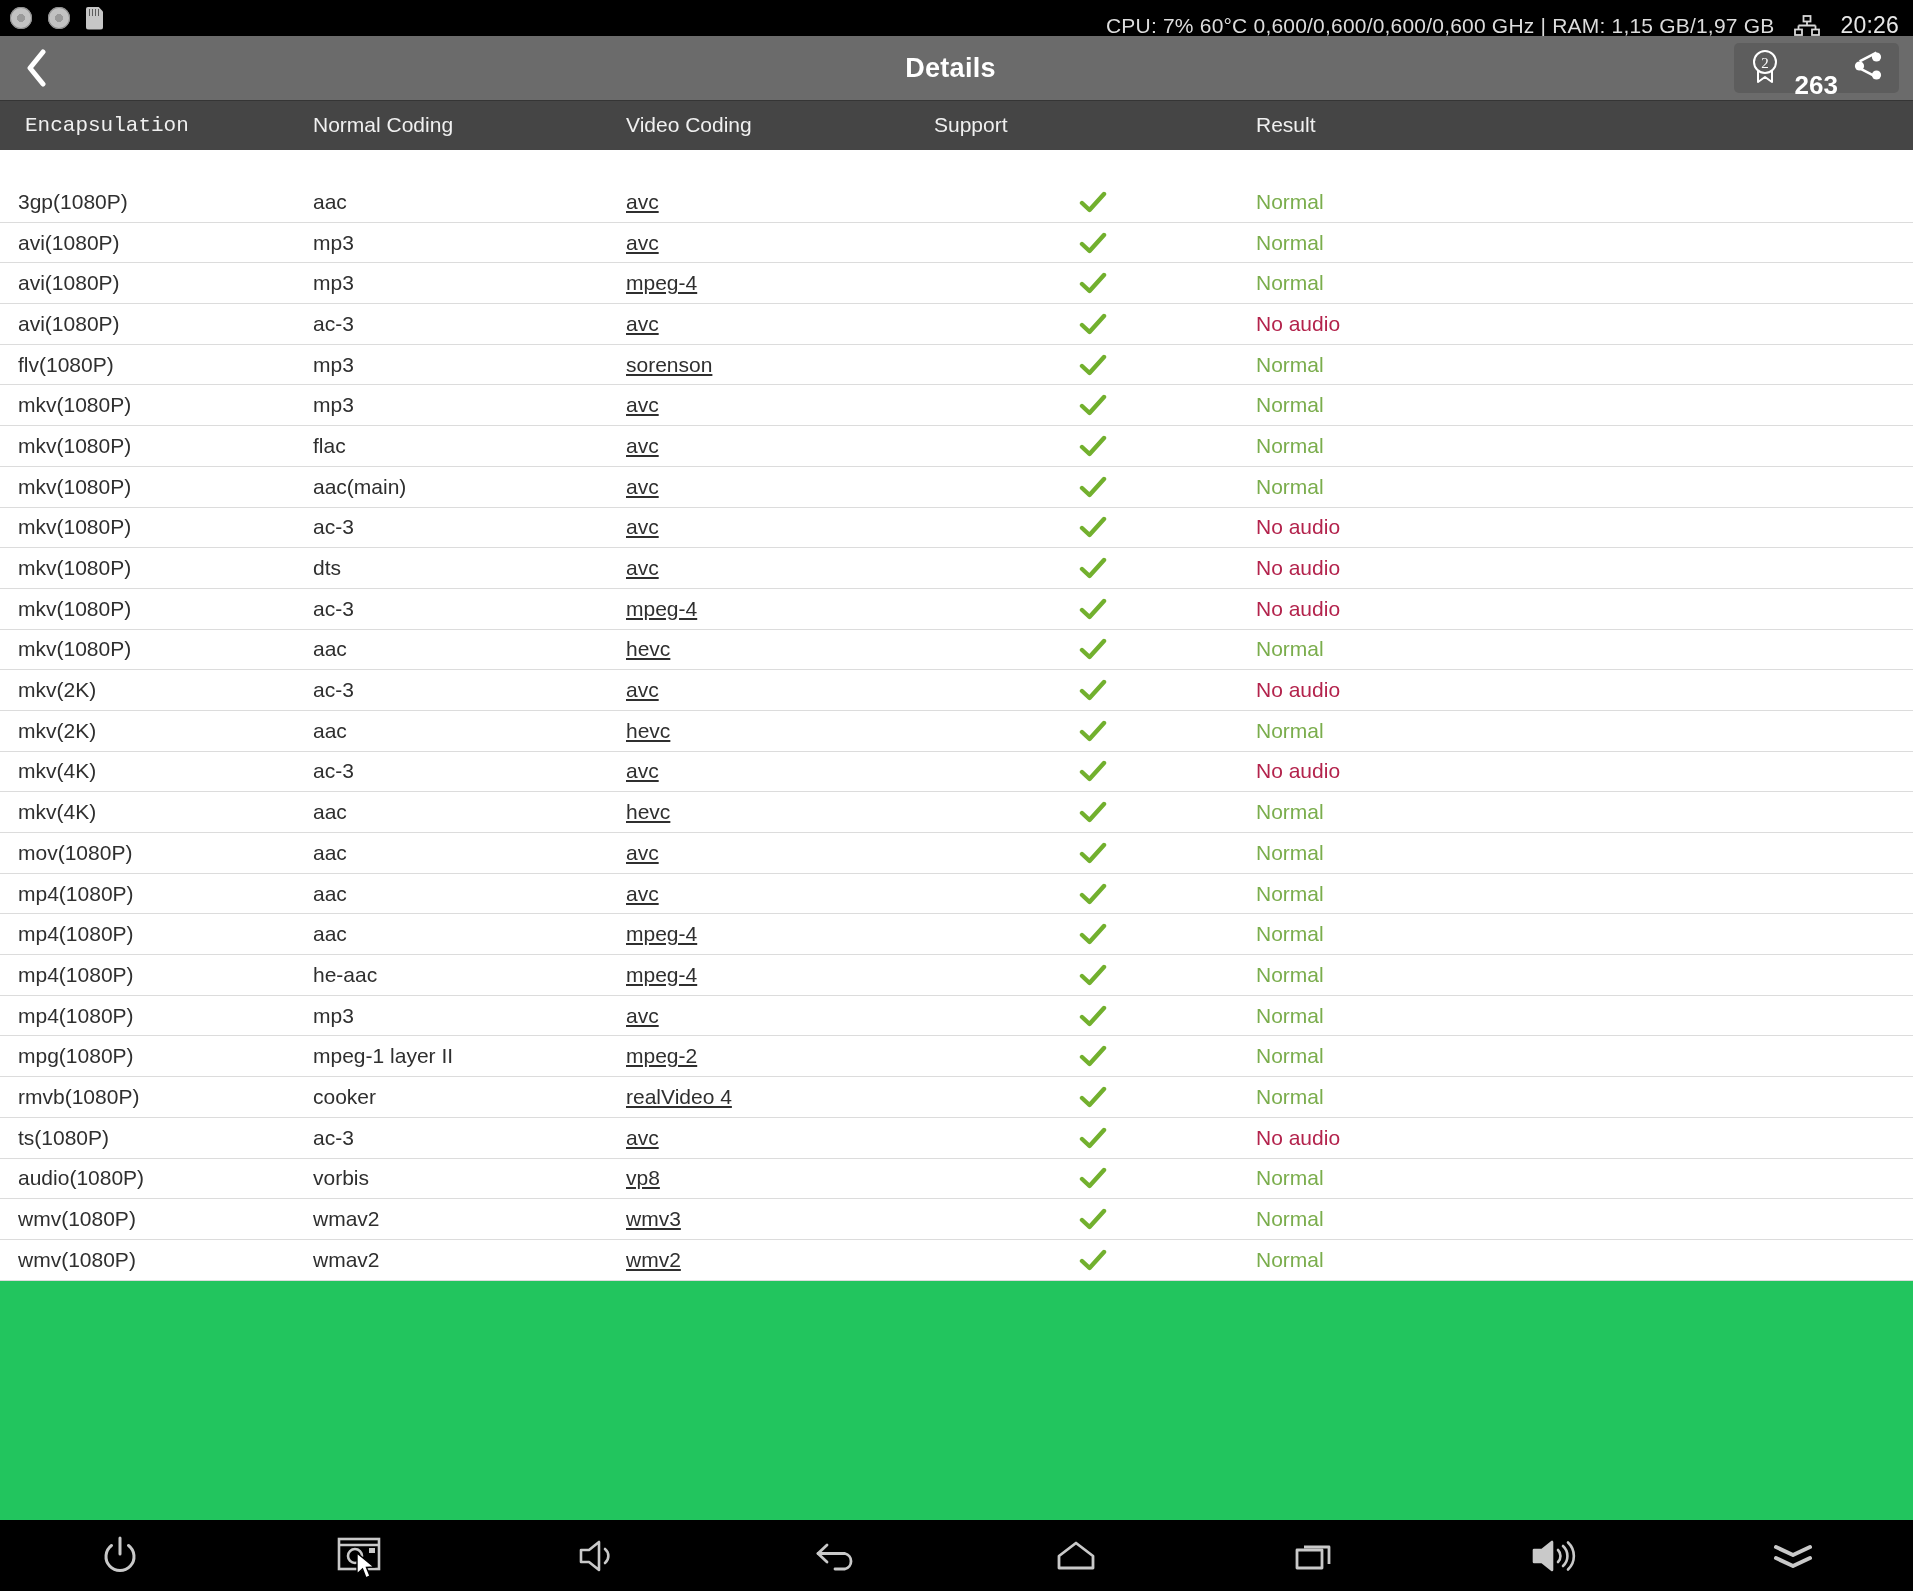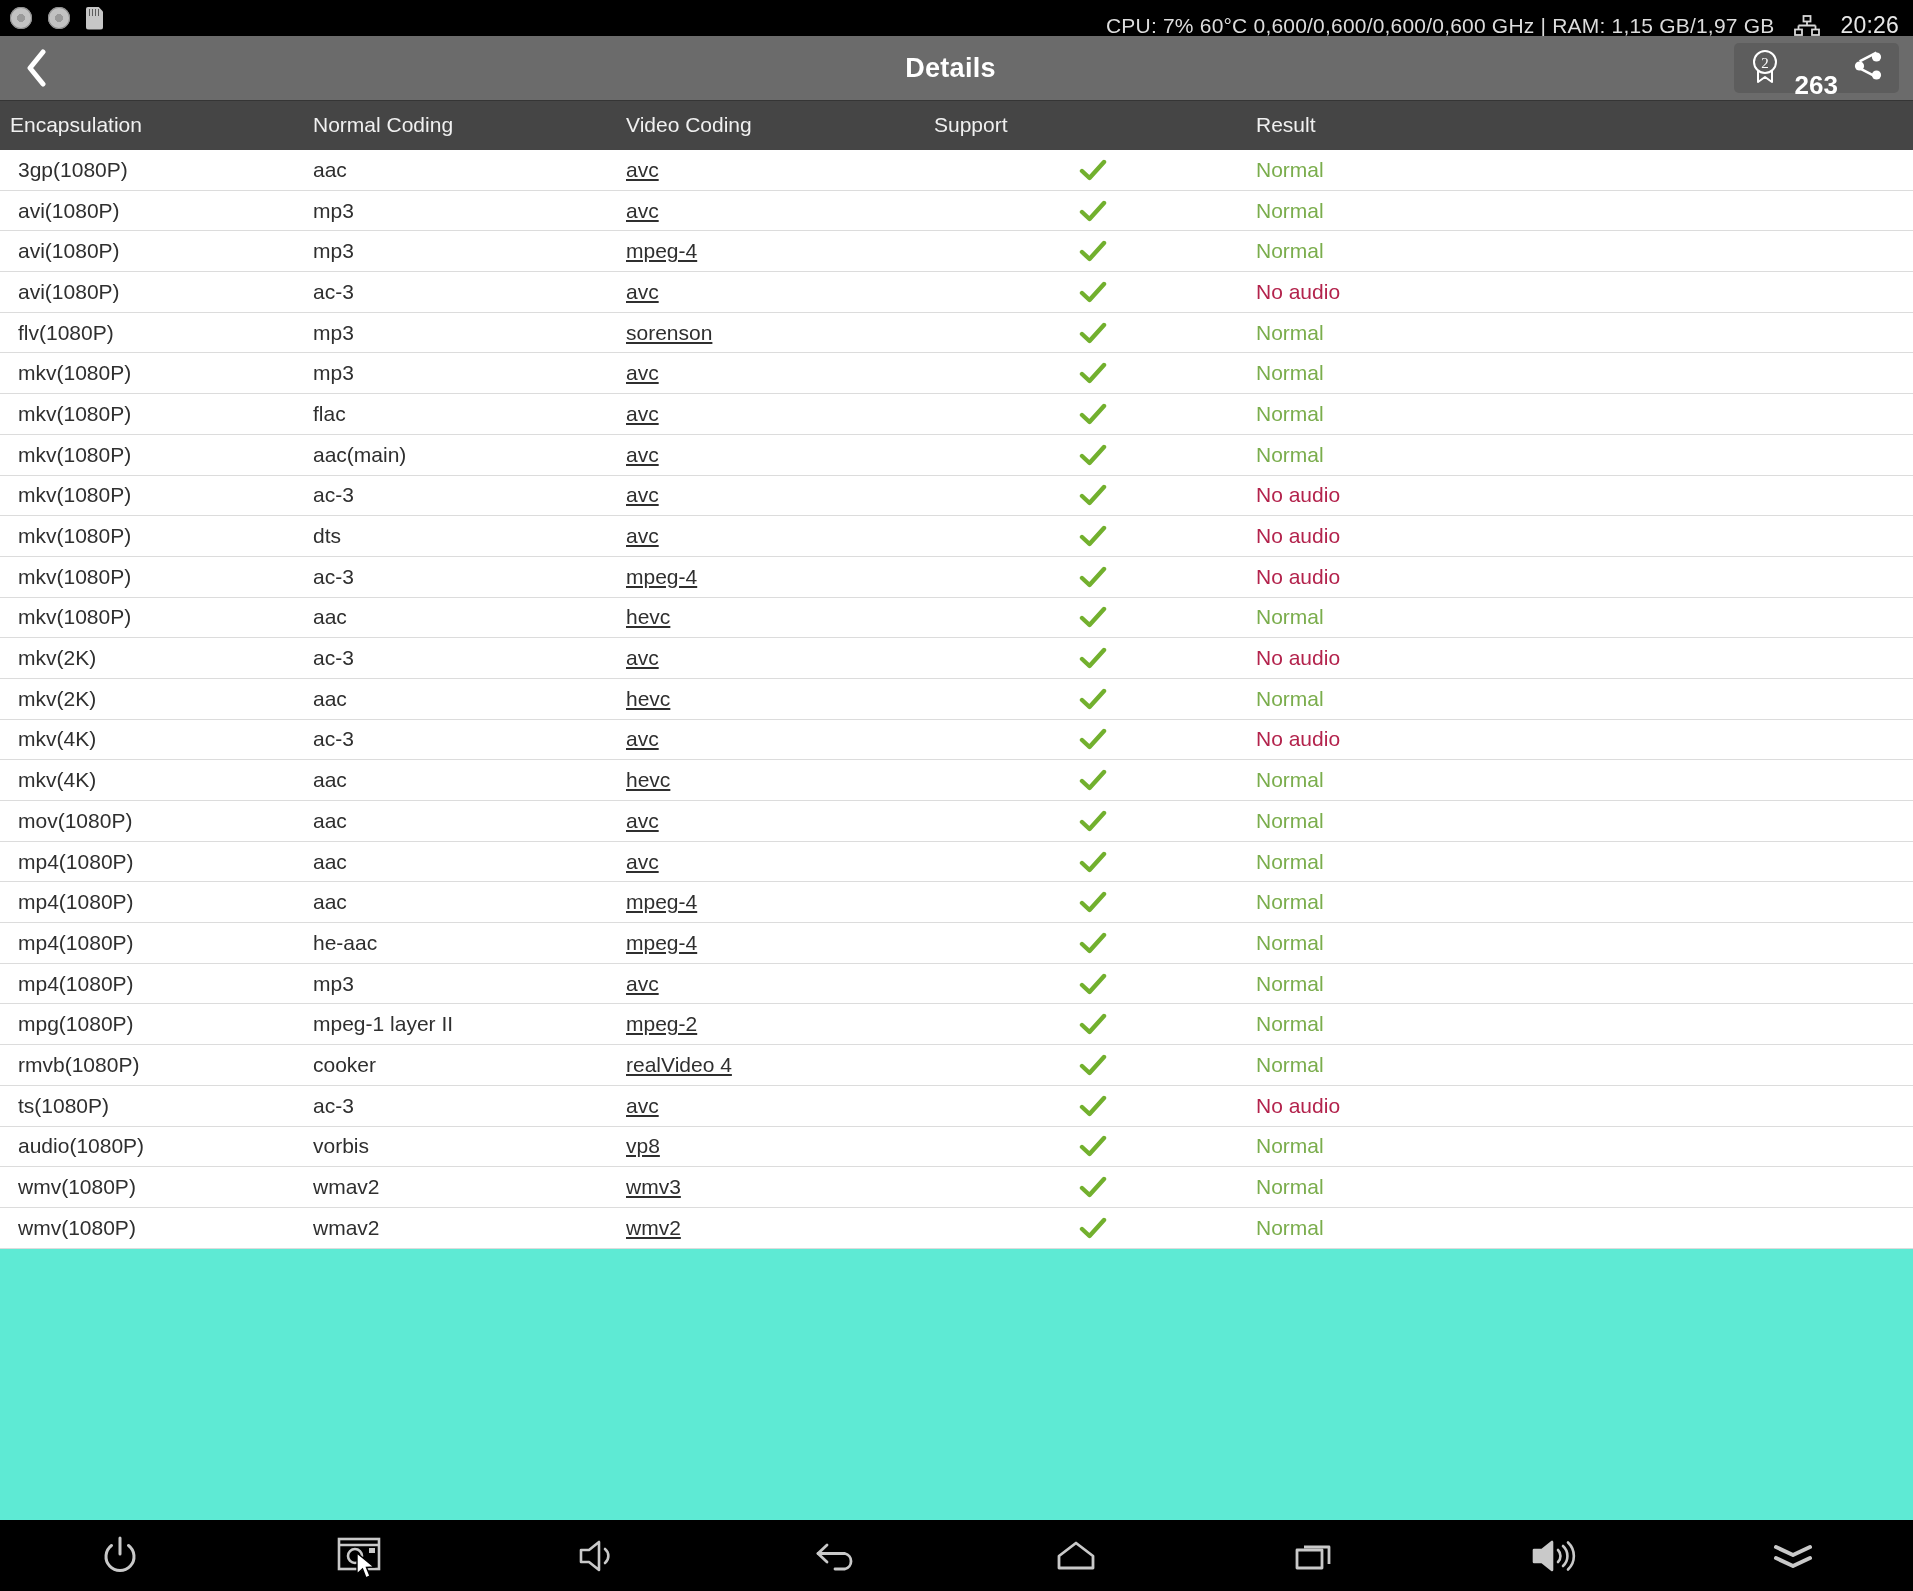--- a/index.html
+++ b/index.html
@@ -60,32 +60,32 @@
   }
   .badge-icon{ width:30px; height:34px; }
   .badge-count{ color:#fff; font-size:26px; font-weight:bold;margin-top:34px; }
   .share-icon{ width:30px; height:30px; }
 
   
   .table-head{
     height:50px; flex:0 0 50px; background:#454545;
     display:flex; align-items:center; color:#f0f0f0; font-size:21px;
   }
-  .rows-wrap{ flex:1 1 auto; background:#5eead4; overflow:hidden; }
+  .rows-wrap{ flex:1 1 auto; background:#22c55e; overflow:hidden;margin-top:32px; }
   .row{
     height:40.7px; display:flex; align-items:center;
     border-bottom:1px solid #dcdcdc; font-size:21px; color:#2f2f2f;
     background:#fff;
   }
   .c1{ width:313px; padding-left:18px; }
   .c2{ width:313px; }
   .c3{ width:308px;text-decoration:underline; }
   .c4{ width:318px; display:flex; justify-content:center; }
   .c5{ width:auto; padding-left:4px; }
-  .hd-c1{ width:313px; padding-left:10px; }
+  .hd-c1{ width:313px; padding-left:25px;font-family:Liberation Mono, monospace; }
   .hd-c2{ width:313px; }
   .hd-c3{ width:308px; }
   .hd-c4{ width:318px; }
   .hd-c5{ padding-left:4px; }
   .check{ width:28px; height:22px; display:block; }
   .res-normal{ color:#7aad4c; }
   .res-noaudio{ color:#b3234c; }
 
   
   .navbar{

